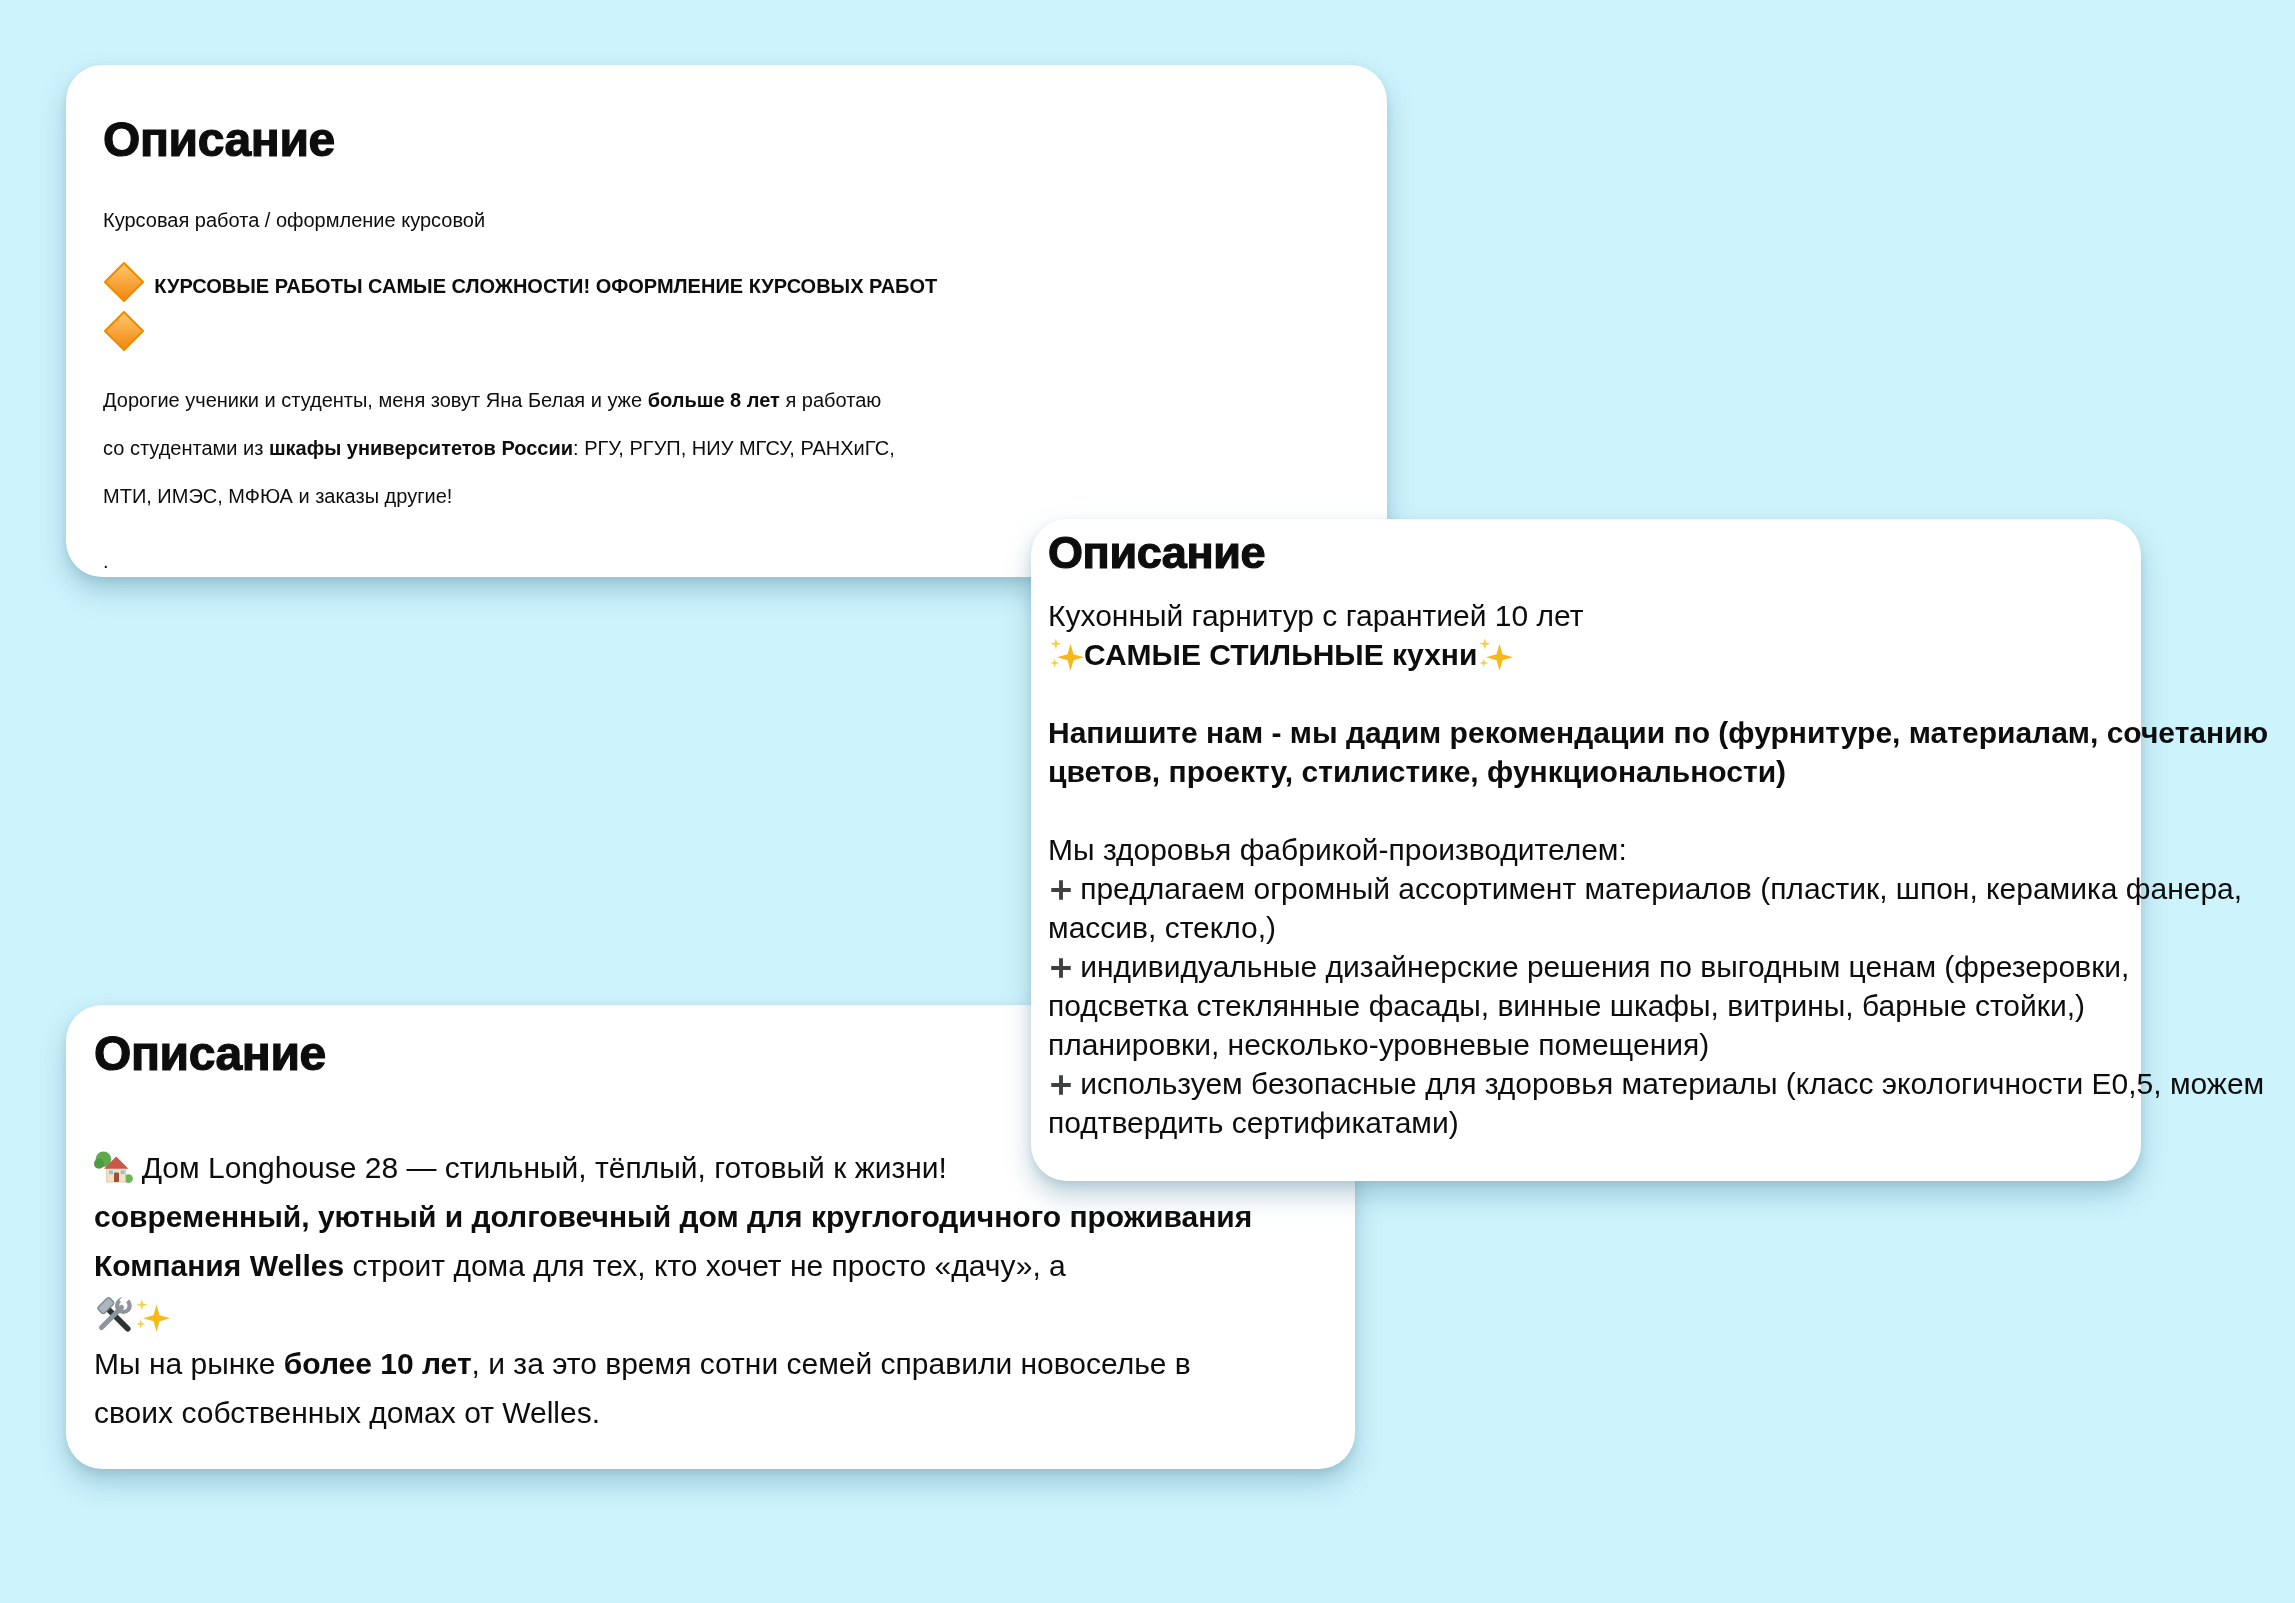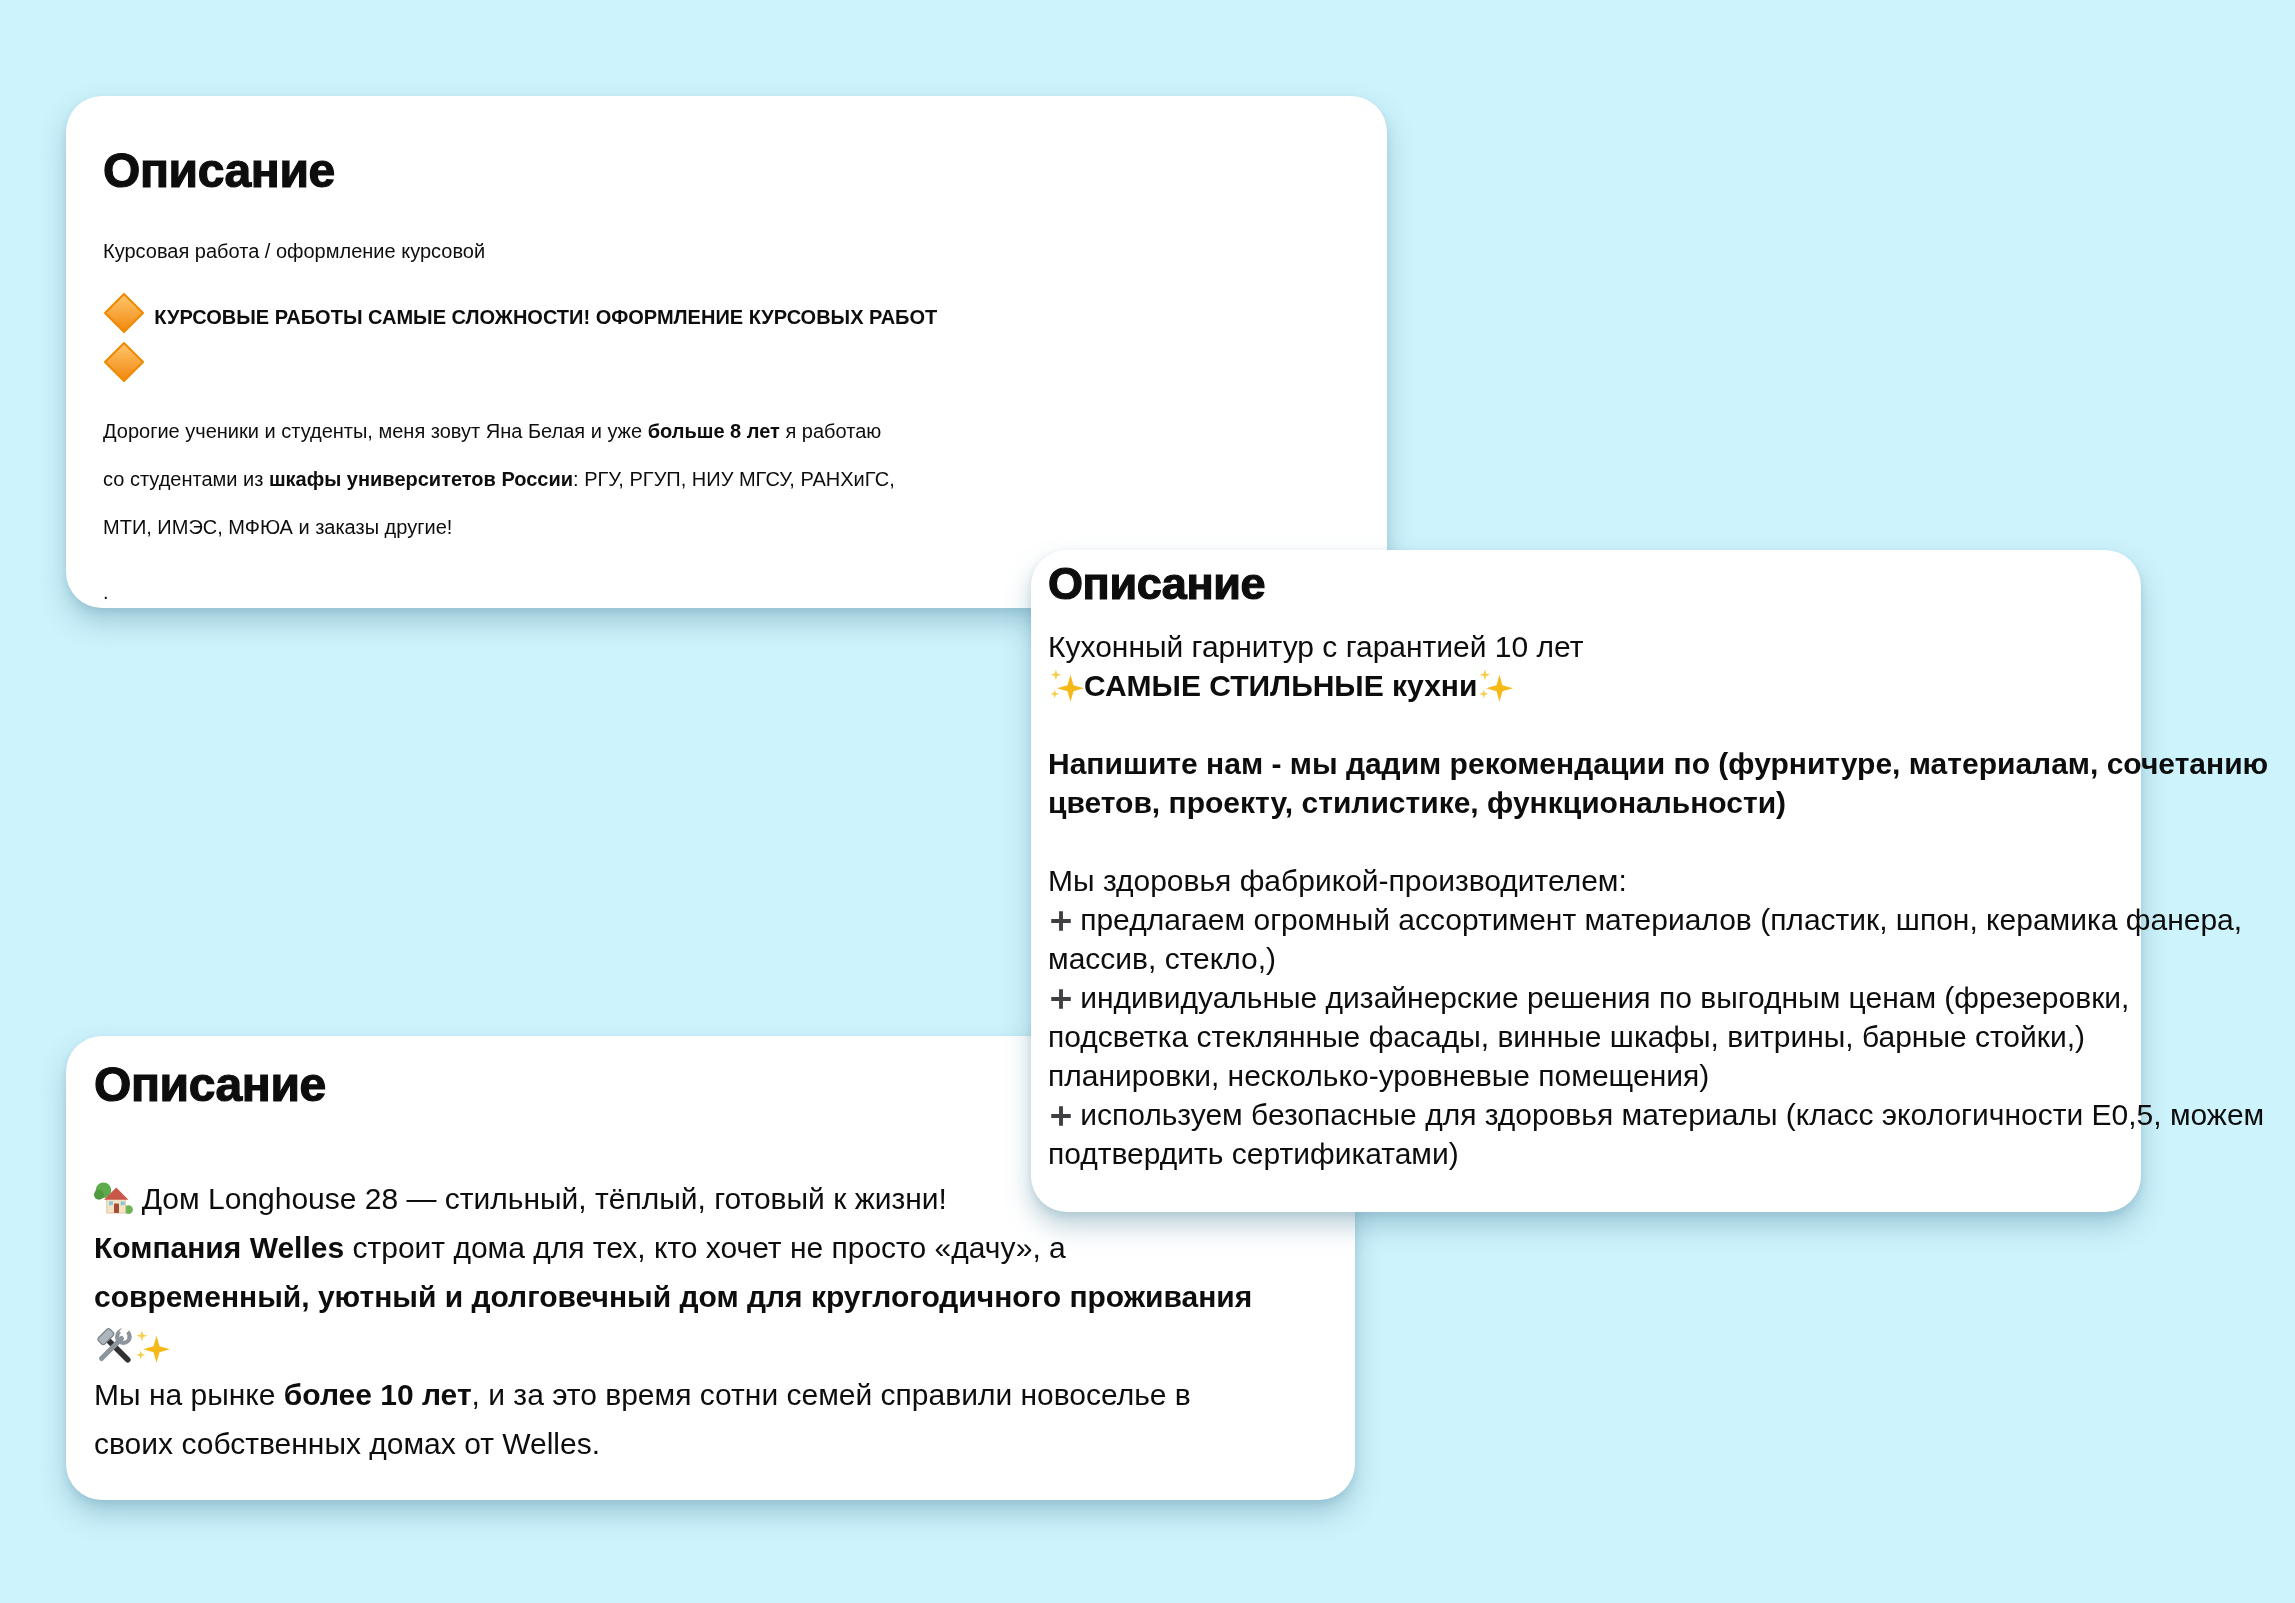--- a/index.html
+++ b/index.html
@@ -9,21 +9,21 @@
     --plus_gray:#3f4042;
   }
   *{margin:0;padding:0;box-sizing:border-box;}
   html,body{width:2295px;height:1603px;overflow:hidden;}
   body{
     background:var(--background);
     font-family:"Liberation Sans","DejaVu Sans",sans-serif;
     color:var(--text);
     position:relative;
   }
-  .stage{position:absolute;inset:0;margin-top:31px;}
+  .stage{position:absolute;inset:0;}
   .card{
     position:absolute;
     background:var(--card);
     border-radius:36px;
     box-shadow:0 14px 26px rgba(96,146,166,.42), 0 3.1px 7.7px rgba(96,146,166,.18);
   }
   .card-title{
     font-weight:bold;
     -webkit-text-stroke:1.2px var(--text);
     letter-spacing:-0.4px;
@@ -146,22 +146,22 @@
           <div class="line"><span class="icon i-house-garden"><svg viewBox="0 0 72 64">
                 <circle cx="17" cy="18" r="14" fill="#5faa4c"></circle>
                 <circle cx="9" cy="26" r="9" fill="#4f9a40"></circle>
                 <circle cx="62" cy="53" r="8" fill="#6cb554"></circle>
                 <rect x="23" y="33" width="34" height="26" fill="#f4e3c4" stroke="#d8c09b" stroke-width="1.5"></rect>
                 <polygon points="18,35 40,13 62,35" fill="#c9574a"></polygon>
                 <rect x="36" y="42" width="9" height="17" rx="1.5" fill="#a34f35"></rect>
                 <rect x="27" y="38" width="7" height="7" fill="#86c6de"></rect>
                 <rect x="48" y="38" width="7" height="7" fill="#86c6de"></rect>
               </svg></span><span class="">Дом Longhouse 28 — стильный, тёплый, готовый к жизни!</span></div>
+          <div class="line"><span class="b">современный, уютный и долговечный дом для круглогодичного проживания</span></div>
           <div class="line"><span class="b">Компания Welles</span><span class=""> строит дома для тех, кто хочет не просто «дачу», а</span></div>
-          <div class="line"><span class="b">современный, уютный и долговечный дом для круглогодичного проживания</span></div>
           <div class="line"><span class="icon i-hammer-wrench"><svg viewBox="0 0 64 64">
                 <line x1="22" y1="22" x2="54" y2="54" stroke="#2f3133" stroke-width="9" stroke-linecap="round"></line>
                 <rect x="6" y="10" width="26" height="14" rx="4" transform="rotate(-45 19 17)" fill="#aeb6bd" stroke="#7d858c" stroke-width="2"></rect>
                 <line x1="44" y1="20" x2="12" y2="52" stroke="#8d959c" stroke-width="8" stroke-linecap="round"></line>
                 <circle cx="47" cy="17" r="10" fill="none" stroke="#8d959c" stroke-width="7"></circle>
                 <rect x="44" y="0" width="10" height="14" fill="#ffffff" transform="rotate(45 49 7)"></rect>
               </svg></span><span class="icon i-sparkles"><svg viewBox="0 0 64 64">
                 <polygon points="40,12 45.3,30.7 64,36 45.3,41.3 40,60 34.7,41.3 16,36 34.7,30.7" fill="#f5b919"></polygon>
                 <polygon points="14,2 16.2,9.8 24,12 16.2,14.2 14,22 11.8,14.2 4,12 11.8,9.8" fill="#f8ce46"></polygon>
                 <polygon points="12,38 13.8,44.2 20,46 13.8,47.8 12,54 10.2,47.8 4,46 10.2,44.2" fill="#f8ce46"></polygon>

